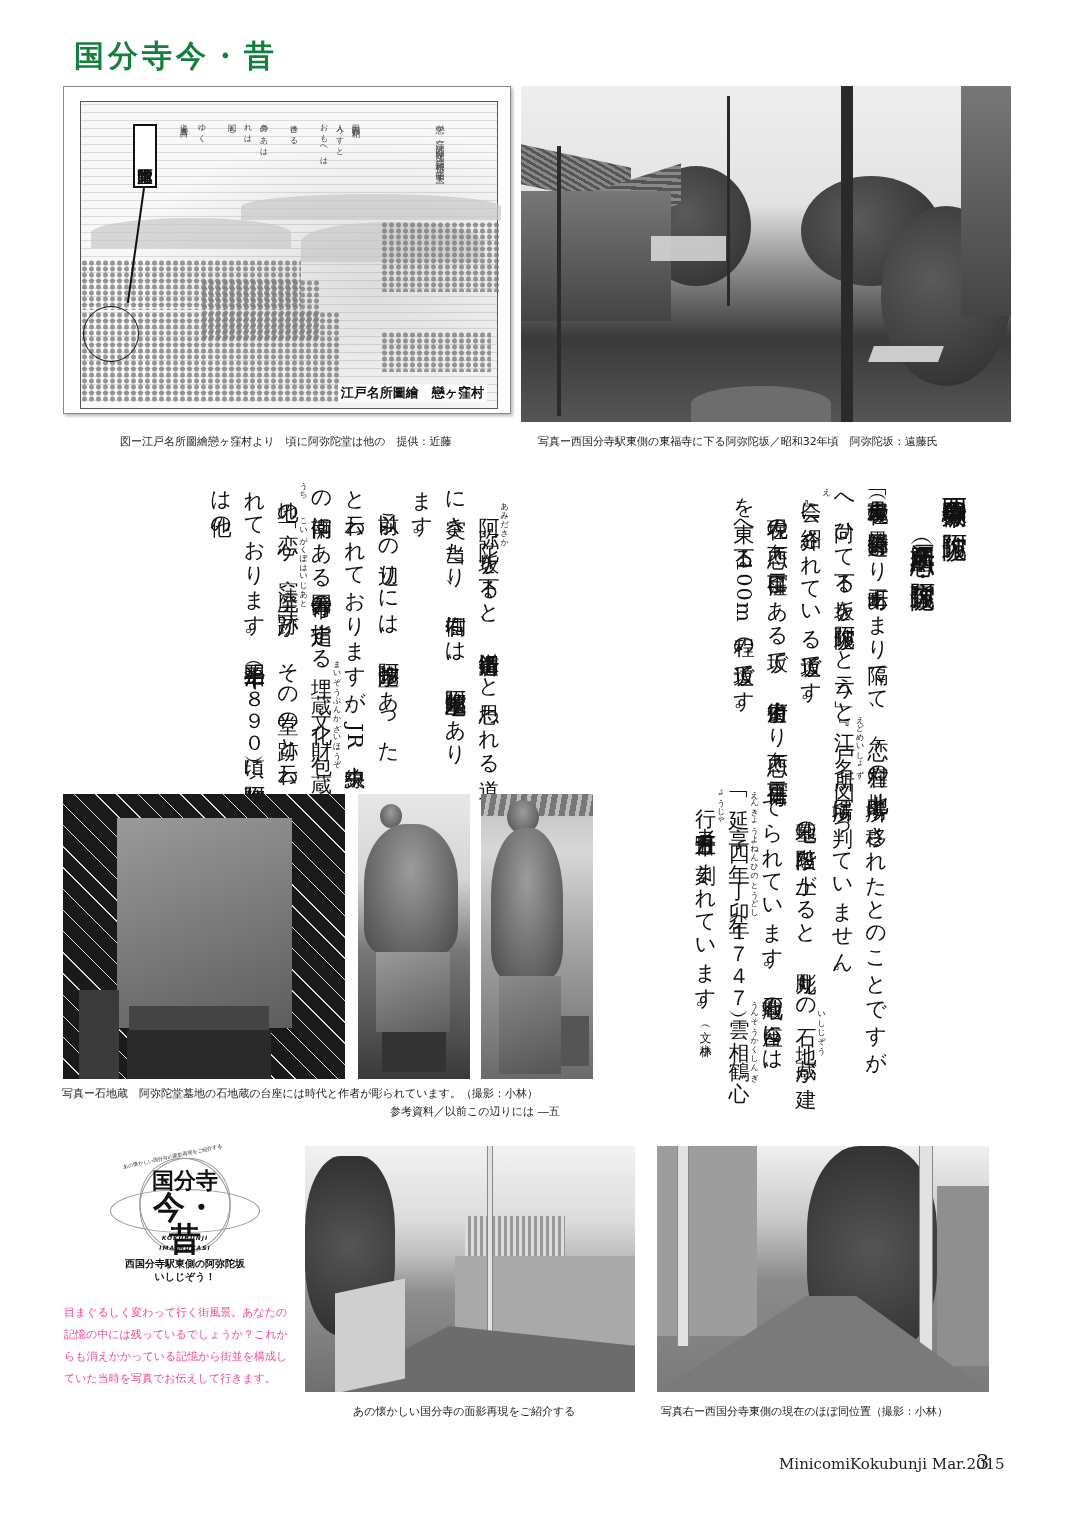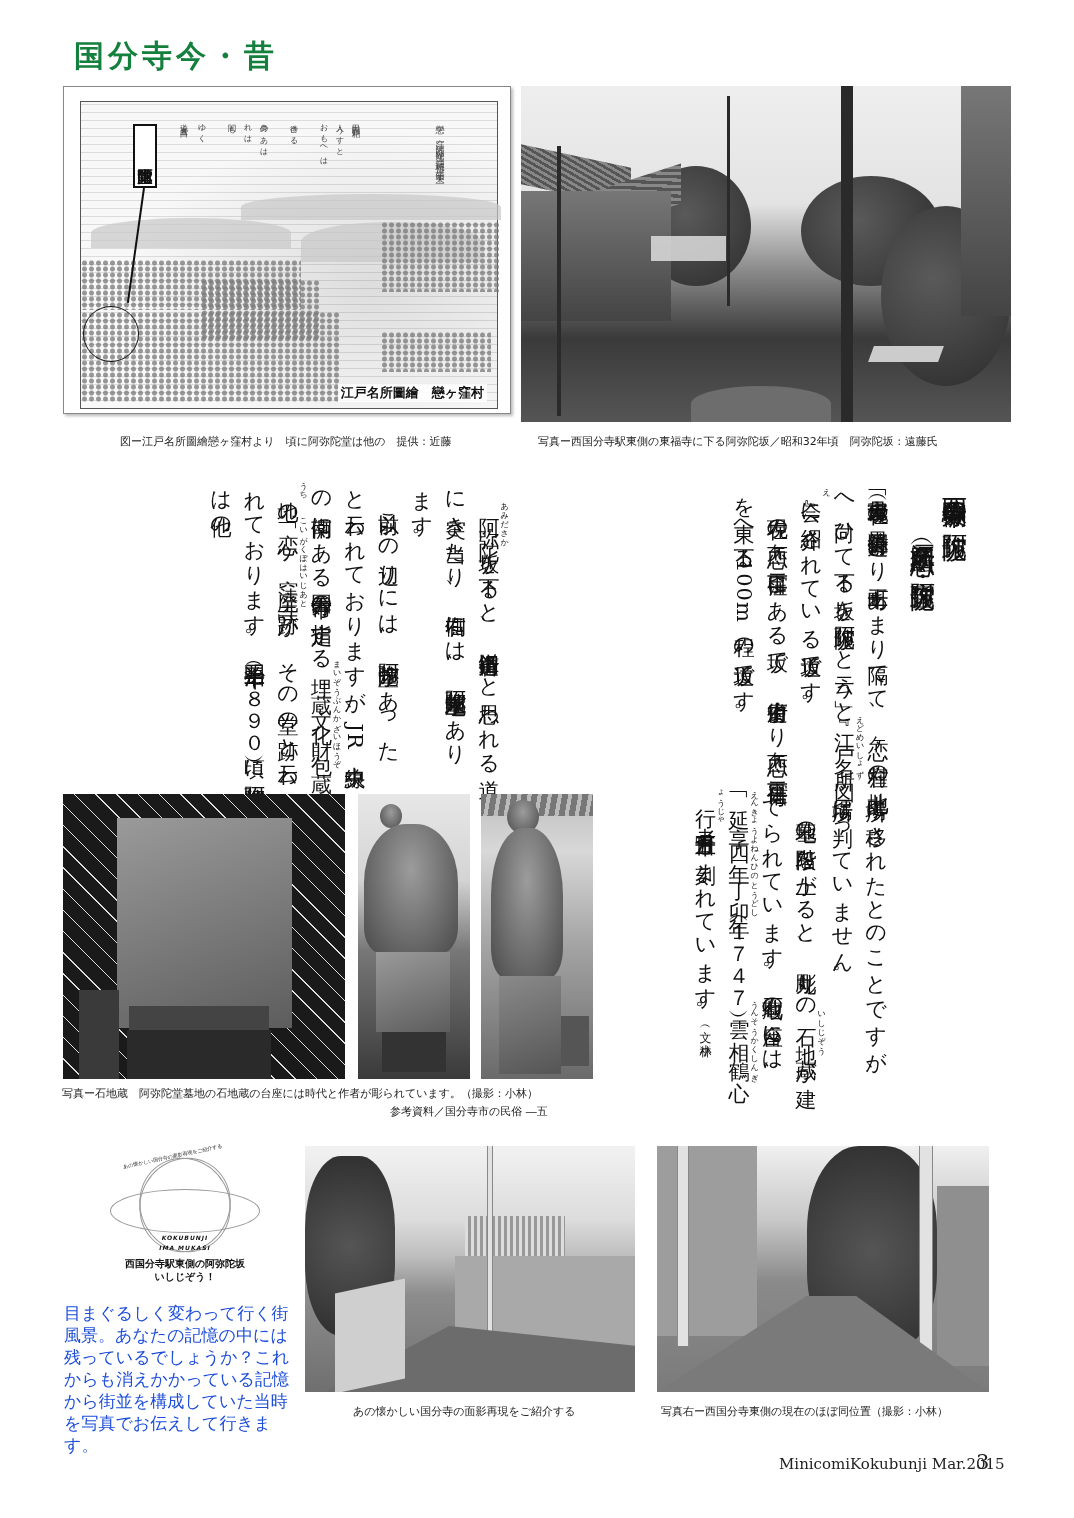--- a/index.html
+++ b/index.html
@@ -97,21 +97,21 @@
   
   .logo { position: absolute; left: 110px; top: 1145px; width: 150px; height: 150px; }
   .logo-ring { position: absolute; border: 1px solid #999; border-radius: 50%; }
   .logo-top { position: absolute; left: 12px; top: 8px; font-size: 5px; color: #222; transform: rotate(-12deg); white-space: nowrap; }
   .logo-main { position: absolute; left: 30px; top: 24px; width: 90px; text-align: center; font-weight: bold; font-family: "DejaVu Serif", serif; line-height: 1; color: #111; }
   .logo-main .l1 { font-size: 22px; display: block; }
   .logo-main .l2 { font-size: 32px; display: block; }
   .logo-roman { position: absolute; left: 40px; top: 88px; width: 70px; text-align: center; font-size: 6px; font-style: italic; font-weight: bold; line-height: 10px; letter-spacing: 1px; }
   .logo-tagline { position: absolute; left: 0; top: 112px; width: 150px; text-align: center; font-size: 10px; font-weight: bold; line-height: 13px; font-family: "DejaVu Serif", serif; }
 
-  .intro-text { position: absolute; left: 64px; top: 1302px; width: 232px; font-size: 17px; line-height: 22px; color: #1d4ed8; font-family: "DejaVu Sans", sans-serif; }
+  .intro-text { position: absolute; left: 64px; top: 1302px; width: 232px; font-size: 11px; line-height: 22px; color: #ec4899; font-family: "DejaVu Sans", sans-serif; }
 
   .footer { position: absolute; left: 779px; top: 1455px; font-family: "DejaVu Serif", serif; font-size: 15px; color: #222; white-space: nowrap; }
   .page-num { position: absolute; left: 976px; top: 1450px; font-family: "DejaVu Serif", serif; font-size: 21px; color: #222; }
 </style>
 </head>
 <body>
 
 <div class="abs page-title">国分寺今・昔</div>
 
 <div class="photo photo-map">
@@ -191,27 +191,31 @@
   <div class="stone-block" style="left:18px;top:182px;width:62px;height:98px;background:linear-gradient(160deg,#8a8a8a,#555);"></div>
   <div class="stone-block" style="left:80px;top:222px;width:28px;height:50px;background:#555;"></div>
 </div>
 
 <div class="vtext" style="left:604px;top:784px;height:300px;width:288px;">
   <p>場所に移されたとのことですが、場所は判っていません。</p>
   <p class="indent"><span>墓地の階段を上がると、丸彫りの</span><ruby><span>石地蔵</span><rt>いしじぞう</rt></ruby><span>が建てられています。石地蔵の台座には、「</span><ruby><span>延享四年丁卯年</span><rt>えんきょうよねんひのとうどし</rt></ruby><span>（１７４７）</span><ruby><span>雲相鶴心行者</span><rt>うんそうかくしんぎょうじゃ</rt></ruby><span>十月十五日」と刻まれています。</span><span class="author">（文　小林）</span></p>
 </div>
 
 <div class="caption" style="left:62px;top:1086px;">写真ー石地蔵　阿弥陀堂墓地の石地蔵の台座には時代と作者が彫られています。（撮影：小林）</div>
-<div class="caption" style="left:390px;top:1104px;">参考資料／国分寺市の民俗 ―五</div>
+<div class="caption" style="left:390px;top:1104px;">参考資料／以前この辺りには ―五</div>
 
 <div class="logo">
   <div class="logo-ring" style="left:0;top:44px;width:150px;height:44px;"></div>
   <div class="logo-ring" style="left:30px;top:12px;width:90px;height:96px;transform:rotate(30deg);"></div>
   <div class="logo-ring" style="left:30px;top:12px;width:90px;height:96px;transform:rotate(-30deg);"></div>
   <div class="logo-top">あの懐かしい国分寺の面影再現をご紹介する</div>
+  <div class="logo-main">
+    <span class="l1">国分寺</span>
+    <span class="l2">今・昔</span>
+  </div>
   <div class="logo-roman">
     <div>KOKUBUNJI</div>
     <div>IMA MUKASI</div>
   </div>
   <div class="logo-tagline">
     <div>西国分寺駅東側の阿弥陀坂</div>
     <div>いしじぞう！</div>
   </div>
 </div>
 

